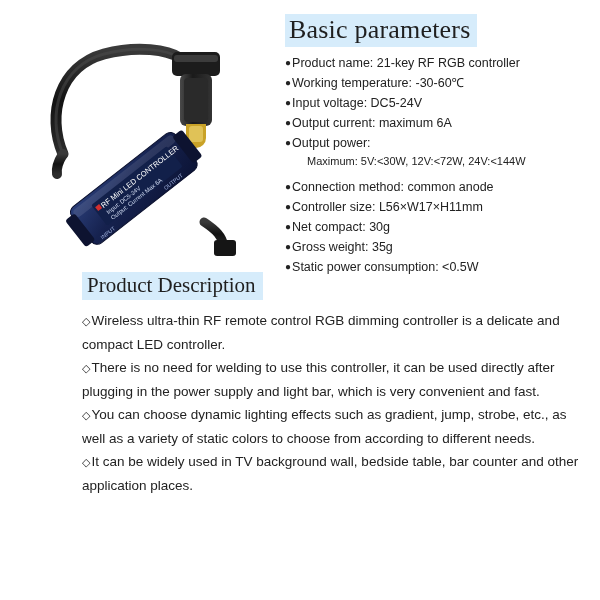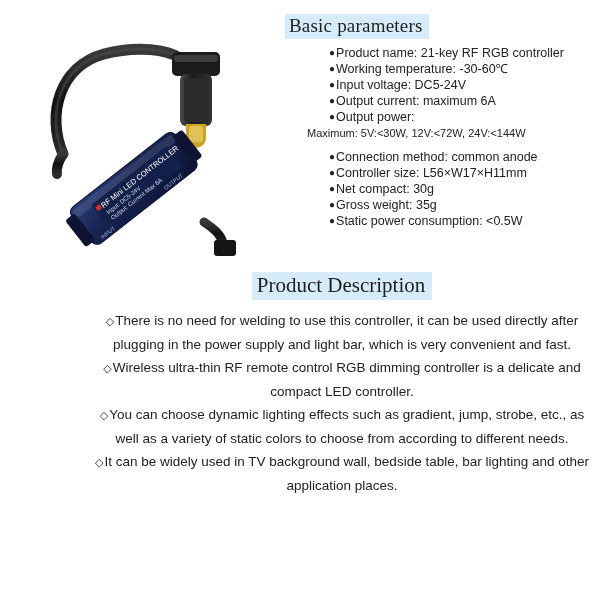--- a/index.html
+++ b/index.html
@@ -31,59 +31,57 @@
 
   
   .params-block {
     position: absolute;
     left: 285px;
     top: 14px;
     width: 308px;
   }
   .heading {
     display: inline-block;
-    font-size: 19px;
+    font-size: 26px;
     color: #1f1f1f;
     background: #d6ecfb;
     padding: 1px 6px 2px 4px;
     font-family: "Liberation Serif", serif;
     letter-spacing: 0.2px;
   }
   .params-list {
     margin: 6px 0 0 0;
     padding: 0;
     list-style: none;
   }
   .params-list li {
     font-size: 12.5px;
-    line-height: 15px;
+    line-height: 20px;
     color: #222;
     white-space: nowrap;
-    margin-left: 44px;
   }
   .params-list li .bullet {
     font-size: 10px;
     vertical-align: 1px;
     margin-right: 1px;
   }
   .params-sub {
     font-size: 11px;
     line-height: 17.5px;
     padding-left: 22px;
     color: #222;
     white-space: nowrap;
   }
 
   
   .desc-block {
     position: absolute;
-    left: 92px;
+    left: 82px;
     top: 272px;
     width: 500px;
-    text-align: center;
   }
   .desc-heading {
     display: inline-block;
     font-size: 21px;
     color: #1f1f1f;
     background: #d6ecfb;
     padding: 1px 7px 2px 5px;
     font-family: "Liberation Serif", serif;
   }
   .desc-list {
@@ -181,20 +179,20 @@
       <li><span class="bullet">●</span><span>Controller size: L56×W17×H11mm</span></li>
       <li><span class="bullet">●</span><span>Net compact: 30g</span></li>
       <li><span class="bullet">●</span><span>Gross weight: 35g</span></li>
       <li><span class="bullet">●</span><span>Static power consumption: &lt;0.5W</span></li>
     </ul>
   </div>
 
   <div class="desc-block">
     <div class="desc-heading">Product Description</div>
     <ul class="desc-list">
+      <li><span class="dbullet">◇</span><span>Wireless ultra-thin RF remote control RGB dimming controller is a delicate and compact LED controller.</span></li>
       <li><span class="dbullet">◇</span><span>There is no need for welding to use this controller, it can be used directly after plugging in the power supply and light bar, which is very convenient and fast.</span></li>
-      <li><span class="dbullet">◇</span><span>Wireless ultra-thin RF remote control RGB dimming controller is a delicate and compact LED controller.</span></li>
       <li><span class="dbullet">◇</span><span>You can choose dynamic lighting effects such as gradient, jump, strobe, etc., as well as a variety of static colors to choose from according to different needs.</span></li>
-      <li><span class="dbullet">◇</span><span>It can be widely used in TV background wall, bedside table, bar lighting and other application places.</span></li>
+      <li><span class="dbullet">◇</span><span>It can be widely used in TV background wall, bedside table, bar counter and other application places.</span></li>
     </ul>
   </div>
 
 </div>
 
 </body></html>

